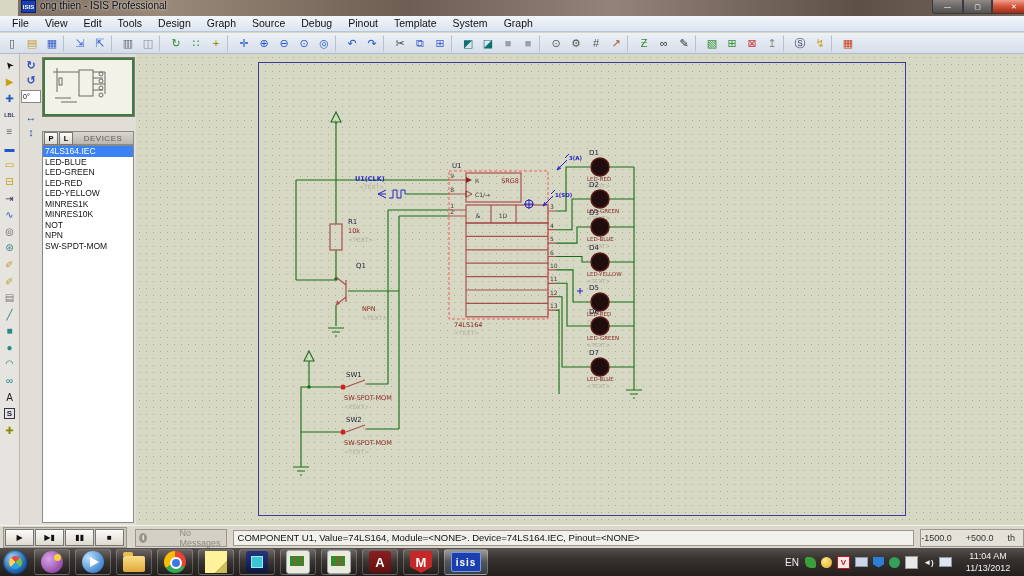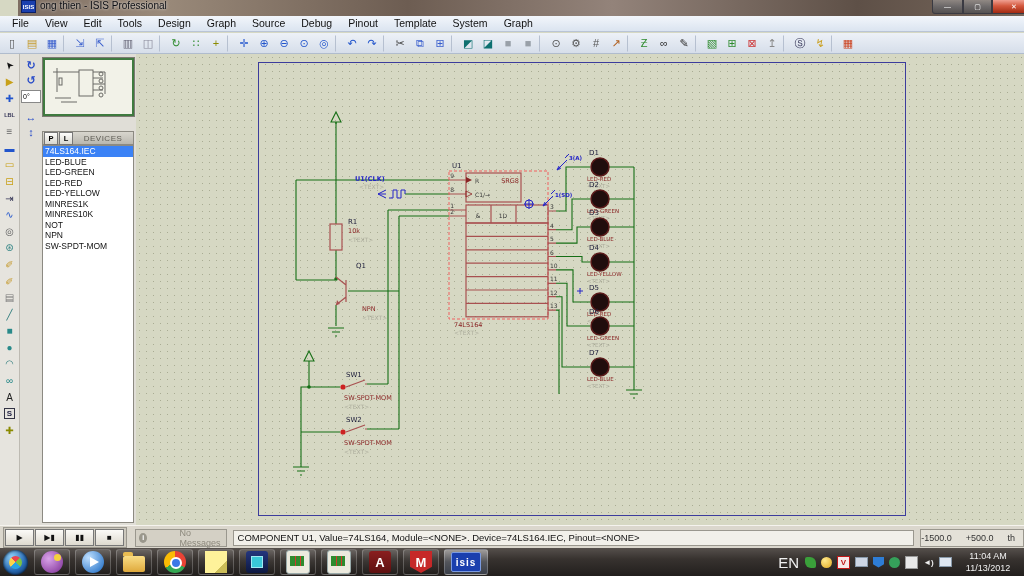--- a/index.html
+++ b/index.html
@@ -109,21 +109,21 @@
   .ic-ares{background:linear-gradient(#24367e,#0d1840);border-radius:3px;}
   .ic-ares::after{content:"";position:absolute;left:5px;top:5px;width:10px;height:10px;background:#39c7d8;border:1px solid #9fe8f2;}
   .ic-isis{background:#eceade;border-radius:3px;border:1px solid #9aa;}
   .ic-isis::after{content:"";position:absolute;left:3px;top:5px;width:14px;height:10px;
     background:linear-gradient(90deg,#2e8b2e 35%,#d03a2a 35% 45%,#2e8b2e 45% 70%,#d03a2a 70% 80%,#2e8b2e 80%);}
   .ic-adobe{background:linear-gradient(#8a1f1f,#5e1010);border-radius:3px;color:#fff;}
   .ic-mcafee{background:#c62828;clip-path:polygon(0 0,100% 0,100% 72%,50% 100%,0 72%);color:#fff;}
   .isis-logo{width:28px;height:18px;background:#1a3fae;border:1px solid #7a9ae0;border-radius:2px;
     color:#fff;font-size:10px;font-weight:bold;display:flex;align-items:center;justify-content:center;letter-spacing:1px;}
   .tray{position:absolute;right:72px;top:0;height:28px;display:flex;align-items:center;gap:6px;}
-  .tray-lang{color:#f0f0f0;font-size:15px;margin-left:25px;}
+  .tray-lang{color:#f0f0f0;font-size:10px;margin-left:25px;}
   .trico{width:11px;height:11px;display:flex;align-items:center;justify-content:center;font-size:8px;font-weight:bold;}
   .tr-leaf{background:#3aa03a;border-radius:2px 6px 2px 6px;}
   .tr-smiley{background:radial-gradient(circle at 35% 30%,#ffe98c,#e0a920);border-radius:50%;}
   .tr-v{background:#f6e8e8;color:#c01818;border:1px solid #c01818;}
   .tr-monitor{background:#cdd6e4;border:1px solid #8899aa;height:8px !important;}
   .tr-shield{background:#2e7dd6;clip-path:polygon(0 0,100% 0,100% 70%,50% 100%,0 70%);}
   .tr-swirl{background:#35a05a;border-radius:50%;}
   .tr-clip{background:#e8e8e8;border:1px solid #999;}
   .tr-vol{color:#eee;}
   .tr-net{background:#dfe6f0;border:1px solid #8899aa;height:8px !important;}

